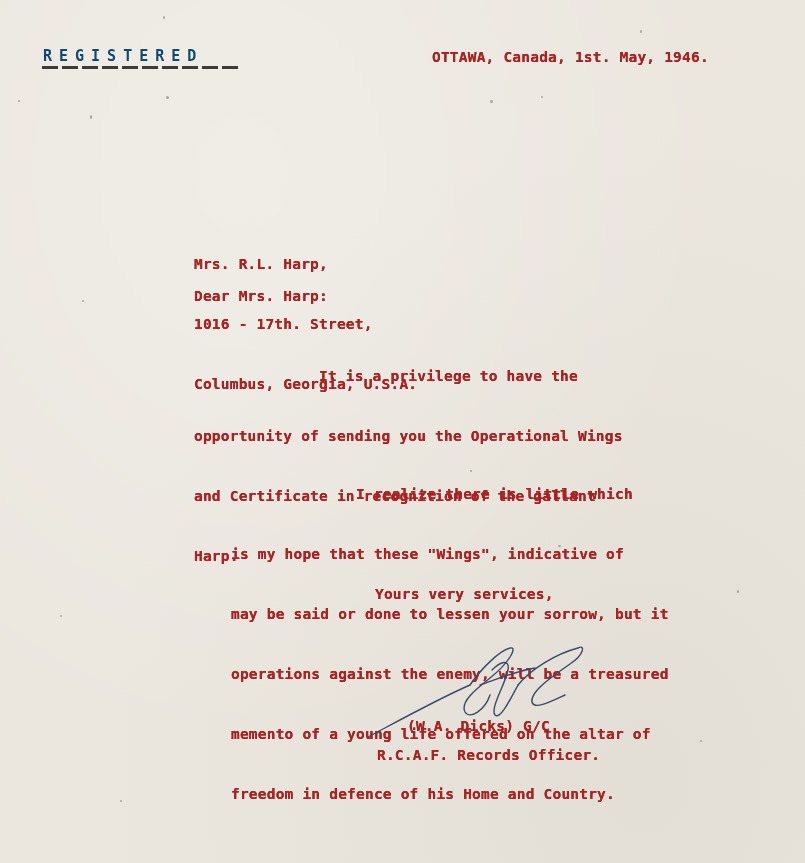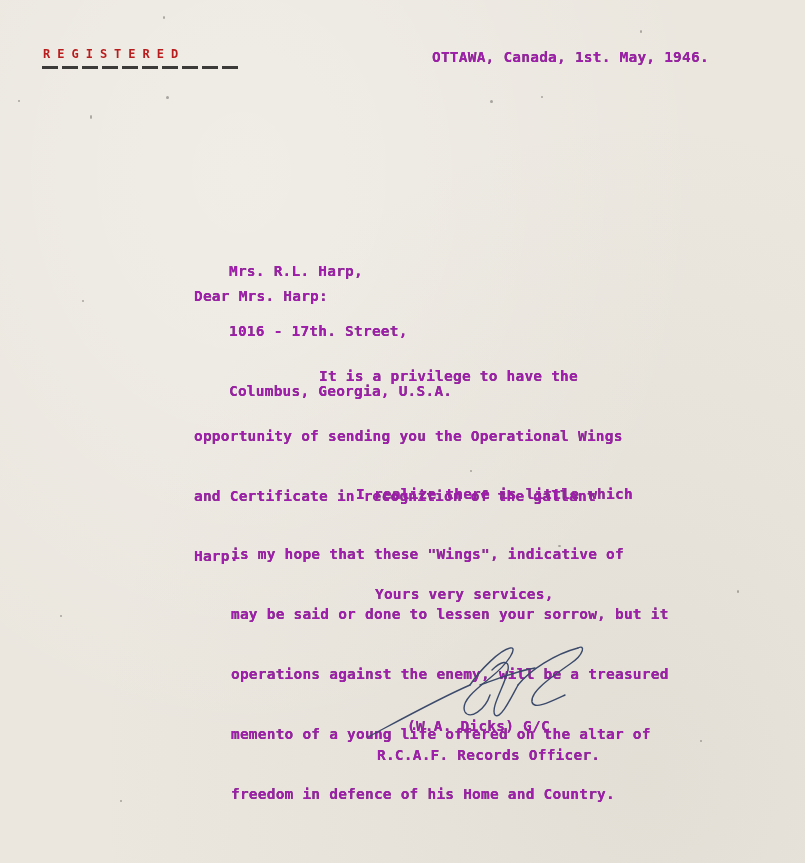--- a/index.html
+++ b/index.html
@@ -30,43 +30,43 @@
       border-radius: 50%;
       opacity: 0.55;
     }
     .typed {
       position: absolute;
       font-size: 14.5px;
       font-weight: bold;
       letter-spacing: 0.2px;
       white-space: pre;
       line-height: 20px;
-      color: #a21caf;
+      color: #b91c1c;
       text-shadow: 0 0 0.4px #4a4744;
     }
     .registered {
       position: absolute;
       left: 43px;
       top: 47px;
-      font-size: 12px;
+      font-size: 15px;
       font-weight: bold;
       letter-spacing: 7px;
-      color: #b91c1c;
+      color: #0c4a6e;
       white-space: pre;
     }
     .registered-underline {
       position: absolute;
       left: 42px;
       top: 66px;
       width: 196px;
       height: 3px;
       background: repeating-linear-gradient(90deg, #3d3b39 0 16px, transparent 16px 20px);
     }
     .dateline { left: 432px; top: 47px; }
-    .address { left: 194px; top: 221px; line-height: 20px; margin-left: 35px; }
+    .address { left: 194px; top: 214px; line-height: 20px; }
     .salutation { left: 194px; top: 286px; }
     .para1 { left: 194px; top: 326px; line-height: 20px; }
     .para2 { left: 186px; top: 444px; line-height: 20px; margin-left: 45px; }
     .closing { left: 375px; top: 584px; }
     .sig-name { left: 407px; top: 716px; }
     .sig-title { left: 377px; top: 745px; text-align: right; }
     .signature {
       position: absolute;
       left: 360px;
       top: 640px;

